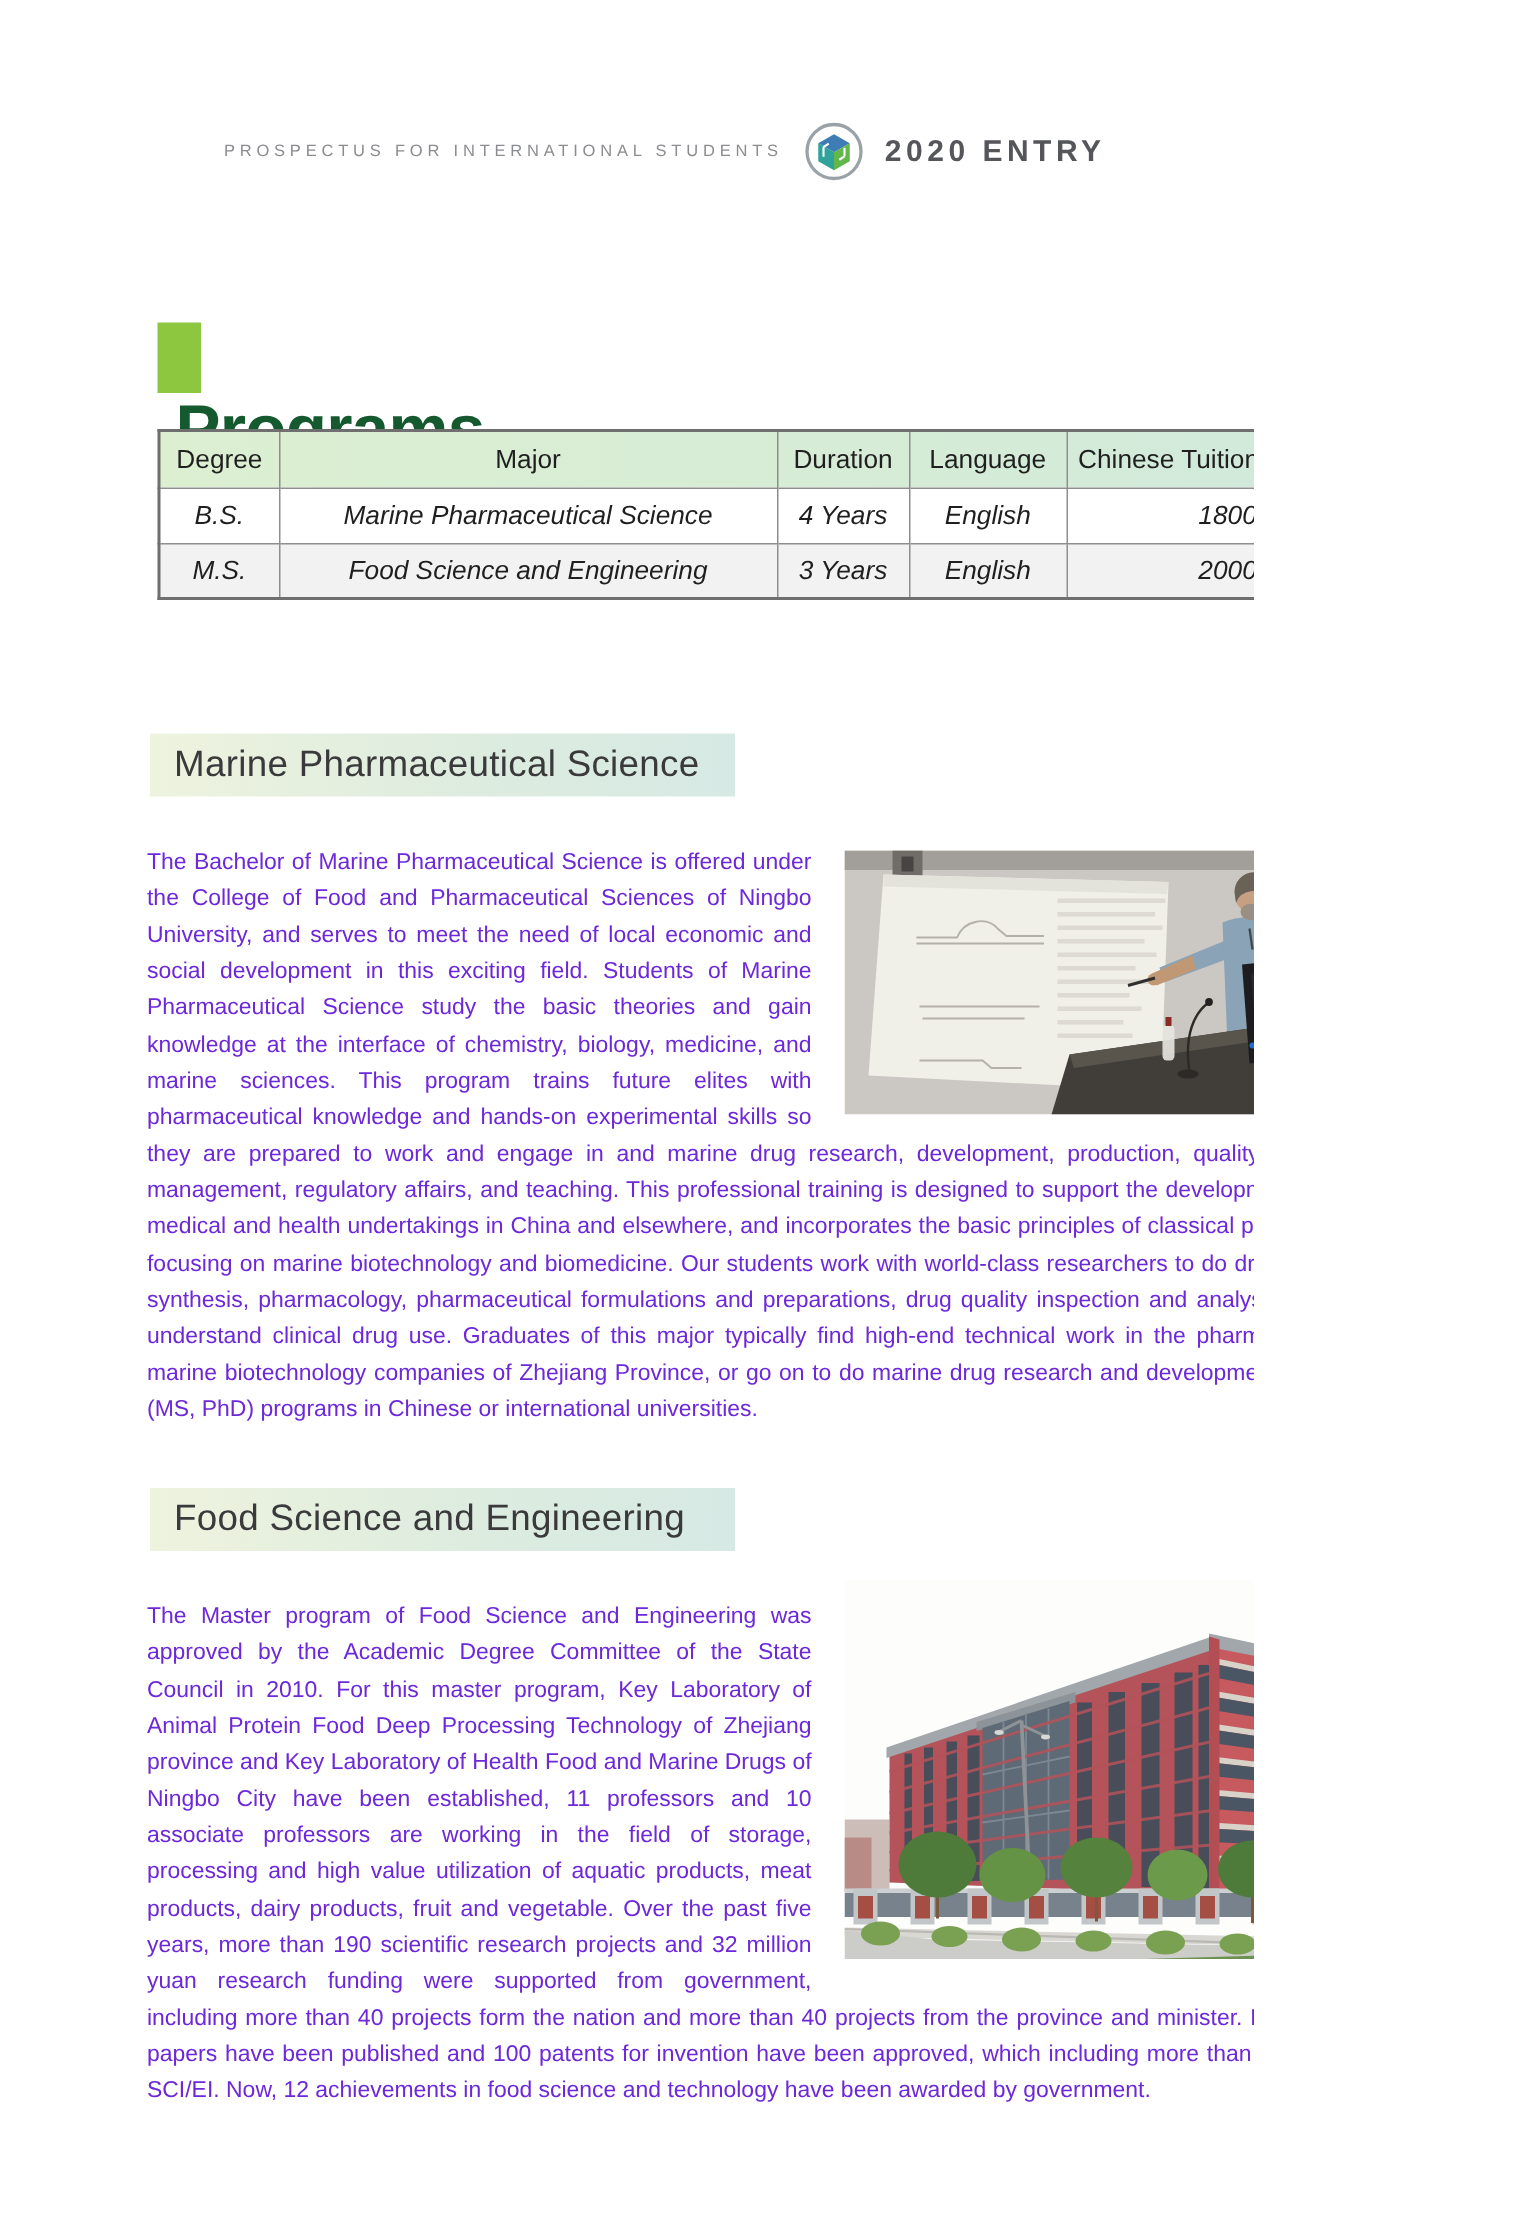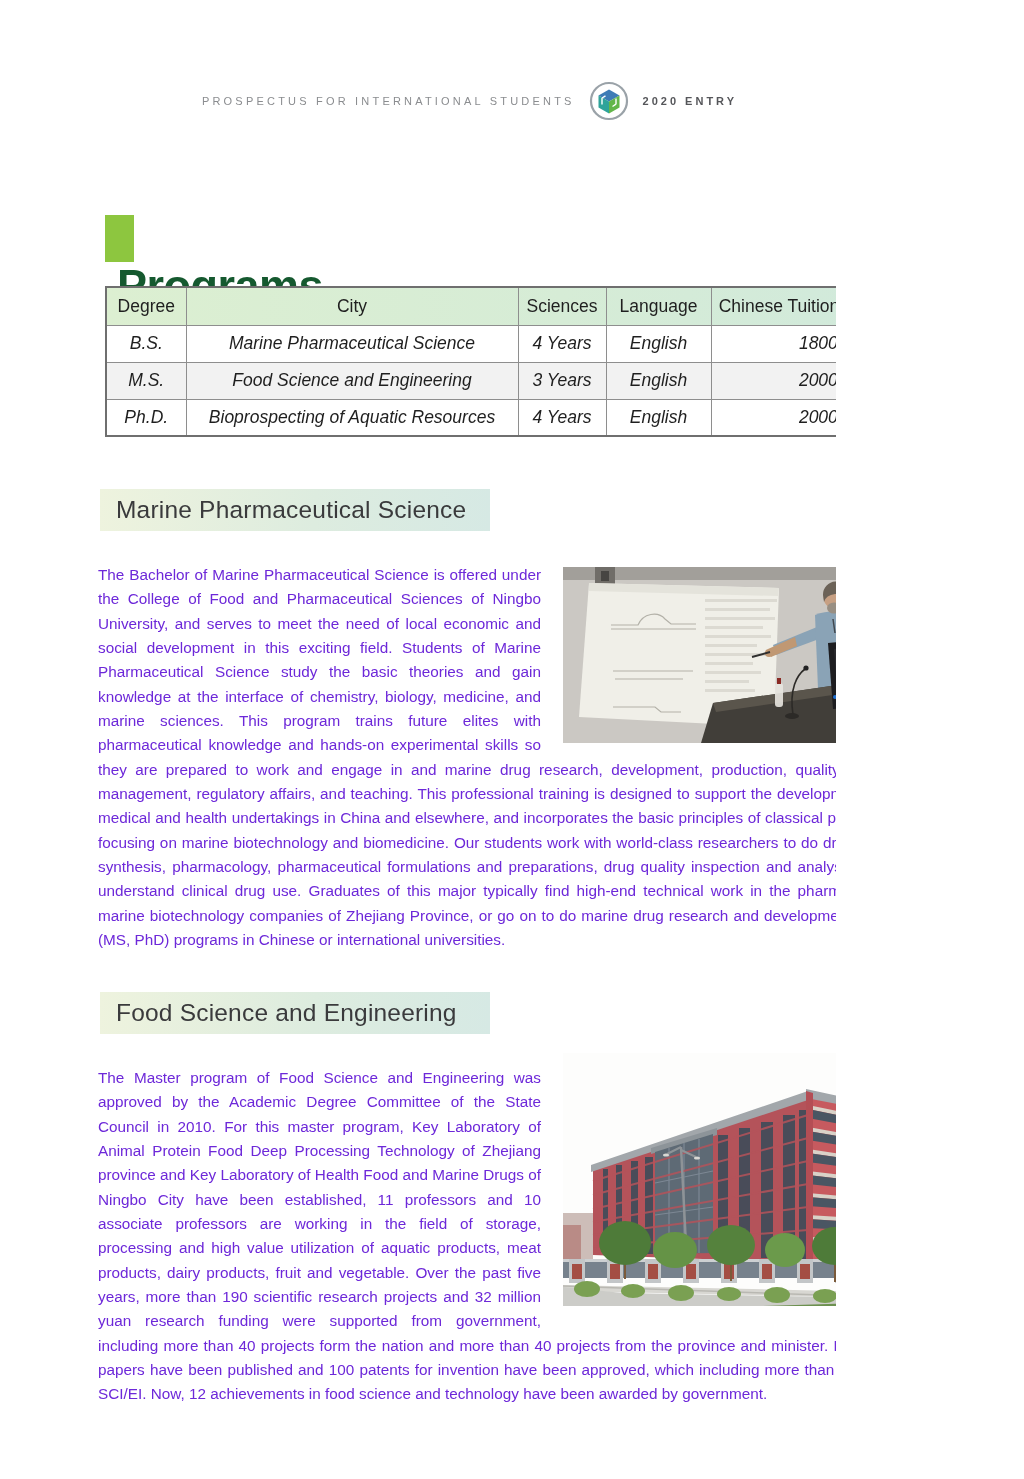--- a/index.html
+++ b/index.html
@@ -11,21 +11,21 @@
   .topbar {
     position:absolute; top:50px; right:99px; height:40px;
     display:flex; align-items:center; gap:14px;
   }
   .tagline {
     font-size:11px; letter-spacing:3.2px; color:#8a8c8f; font-weight:400;
     white-space:nowrap;
   }
   .logo { width:40px; height:40px; display:block; }
   .entry {
-    font-size:11px; letter-spacing:3px; color:#55565a; font-weight:bold;
+    font-size:20px; letter-spacing:3px; color:#55565a; font-weight:bold;
     white-space:nowrap;
   }
   
   .title-row { position:absolute; top:184px; left:105px; display:flex; align-items:flex-start;flex-direction:column; }
   .title-square { width:29px; height:47px; background:#8dc63f; display:block; }
   .page-title {
     margin:0 0 0 12px; font-size:45px; line-height:47px; font-weight:bold;
     color:#15592f; letter-spacing:-0.5px;
   }
   
@@ -101,45 +101,38 @@
     <colgroup>
       <col class="col-degree">
         <col class="col-major">
         <col class="col-duration">
       <col class="col-language">
         <col class="col-fee">
     </colgroup>
     <thead>
       <tr>
         <th>Degree</th>
-        <th>City</th>
-        <th>Sciences</th>
+        <th>Major</th>
+        <th>Duration</th>
         <th>Language</th>
         <th>Chinese Tuition Fee (CNY)</th>
       </tr>
     </thead>
     <tbody>
       <tr>
         <td>B.S.</td>
         <td>Marine Pharmaceutical Science</td>
         <td>4 Years</td>
         <td>English</td>
         <td>18000</td>
       </tr>
       <tr class="alt">
         <td>M.S.</td>
         <td>Food Science and Engineering</td>
         <td>3 Years</td>
-        <td>English</td>
-        <td>20000</td>
-      </tr>
-      <tr>
-        <td>Ph.D.</td>
-        <td>Bioprospecting of Aquatic Resources</td>
-        <td>4 Years</td>
         <td>English</td>
         <td>20000</td>
       </tr>
     </tbody>
   </table>
 
   <section class="program-section section1">
     <div class="section-heading">
       <span>Marine Pharmaceutical Science</span>
     </div>

